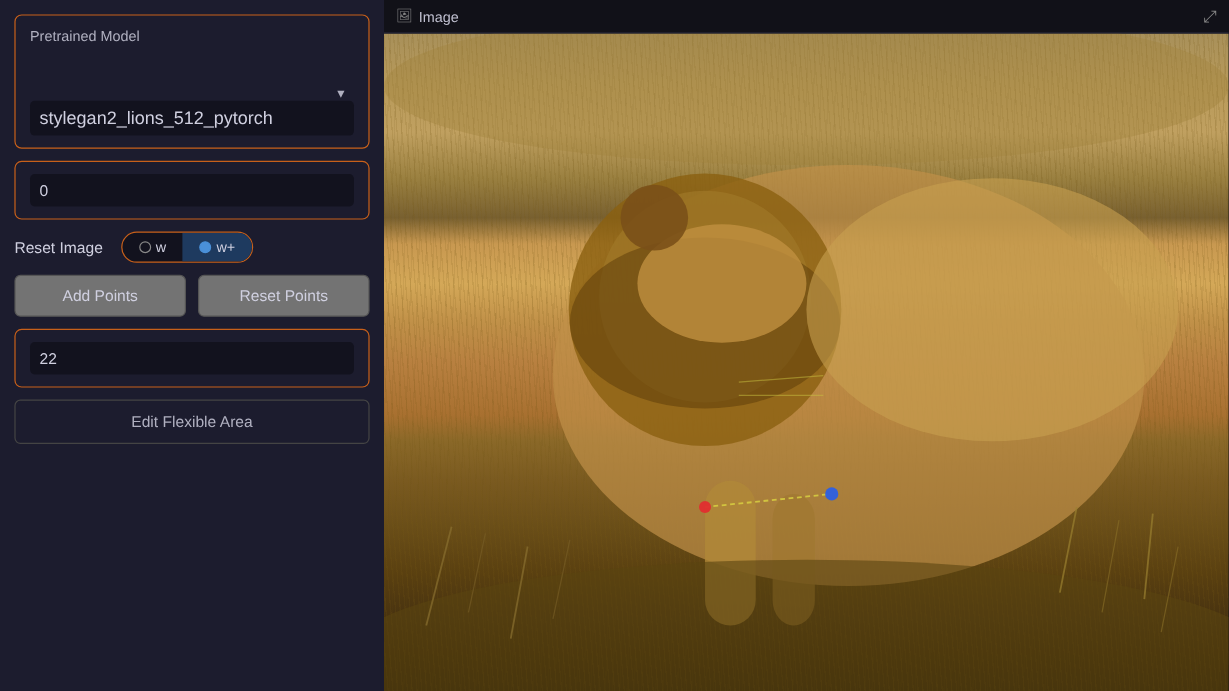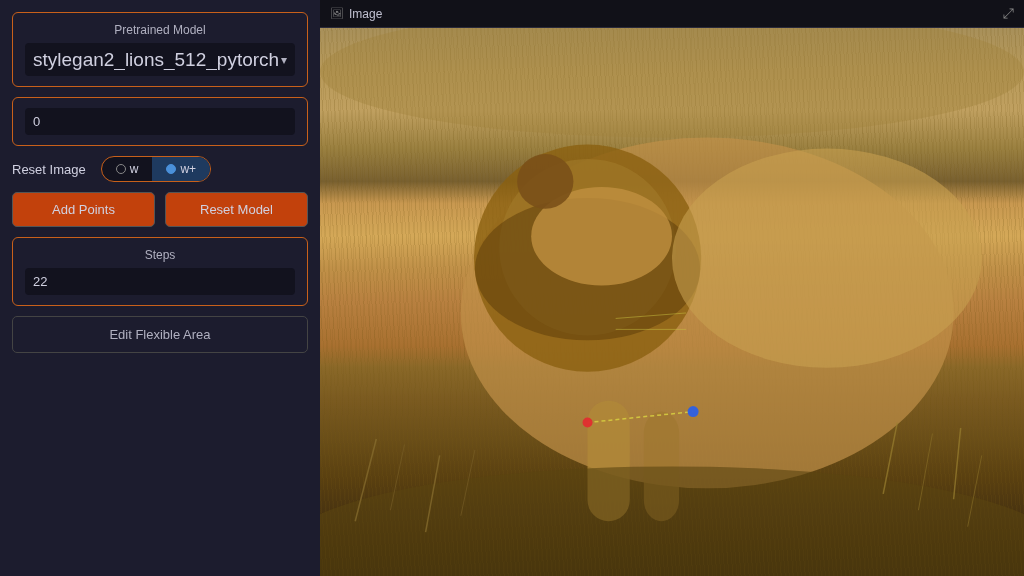--- a/index.html
+++ b/index.html
@@ -28,40 +28,40 @@
     .section-box {
       border: 1.5px solid #c8601a;
       border-radius: 6px;
       padding: 10px 12px;
     }
 
     .section-label {
       color: #b0b0c0;
       font-size: 12px;
       margin-bottom: 6px;
-      text-align: center;
     }
 
     .dropdown-wrapper {
       position: relative;
       display: flex;
       align-items: center;
     }
 
     .dropdown-select {
       width: 100%;
       background: #12121e;
       color: #d0d0e0;
       border: none;
       border-radius: 4px;
       padding: 6px 8px;
-      font-size: 19px;
+      font-size: 15px;
       appearance: none;
       cursor: pointer;
       outline: none;
+      margin-top: 41px;
     }
 
     .dropdown-arrow {
       position: absolute;
       right: 8px;
       color: #b0b0c0;
       pointer-events: none;
       font-size: 12px;
     }
 
@@ -131,21 +131,21 @@
     .btn-row {
       display: flex;
       gap: 10px;
     }
 
     .btn {
       flex: 1;
       padding: 9px 0;
       border-radius: 5px;
       border: 1px solid #555;
-      background: #c2410c;
+      background: #737373;
       color: #d0d0e0;
       font-size: 13px;
       cursor: pointer;
       text-align: center;
       outline: none;
     }
 
     .btn.btn-stop {
       font-weight: bold;
       color: #fff;
@@ -279,26 +279,25 @@
       </button>
       <button class="toggle-btn active">
         <span class="radio-dot filled"></span>
         <span>w+</span>
       </button>
     </div>
   </div>
 
   <div class="btn-row">
     <button class="btn">Add Points</button>
-    <button class="btn">Reset Model</button>
+    <button class="btn">Reset Points</button>
   </div>
 
 
   <div class="steps-box">
-    <div class="section-label">Steps</div>
     <input class="text-input" type="text" value="22" style="">
   </div>
 
   <button class="edit-flexible-btn">Edit Flexible Area</button>
 
 </div>
 
 <div class="right-panel">
   <div class="image-header">
     <div class="image-tab">

